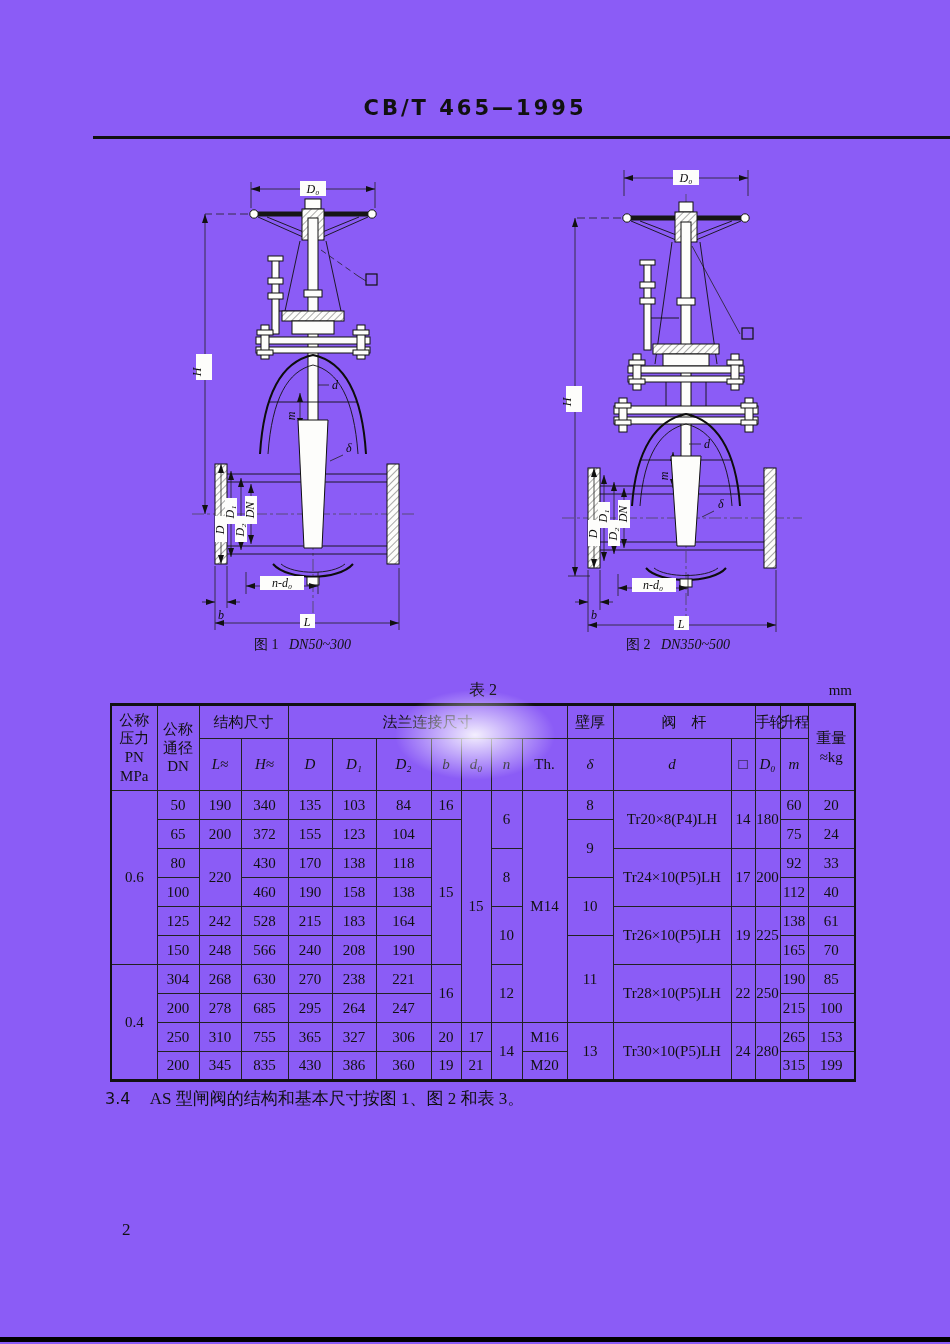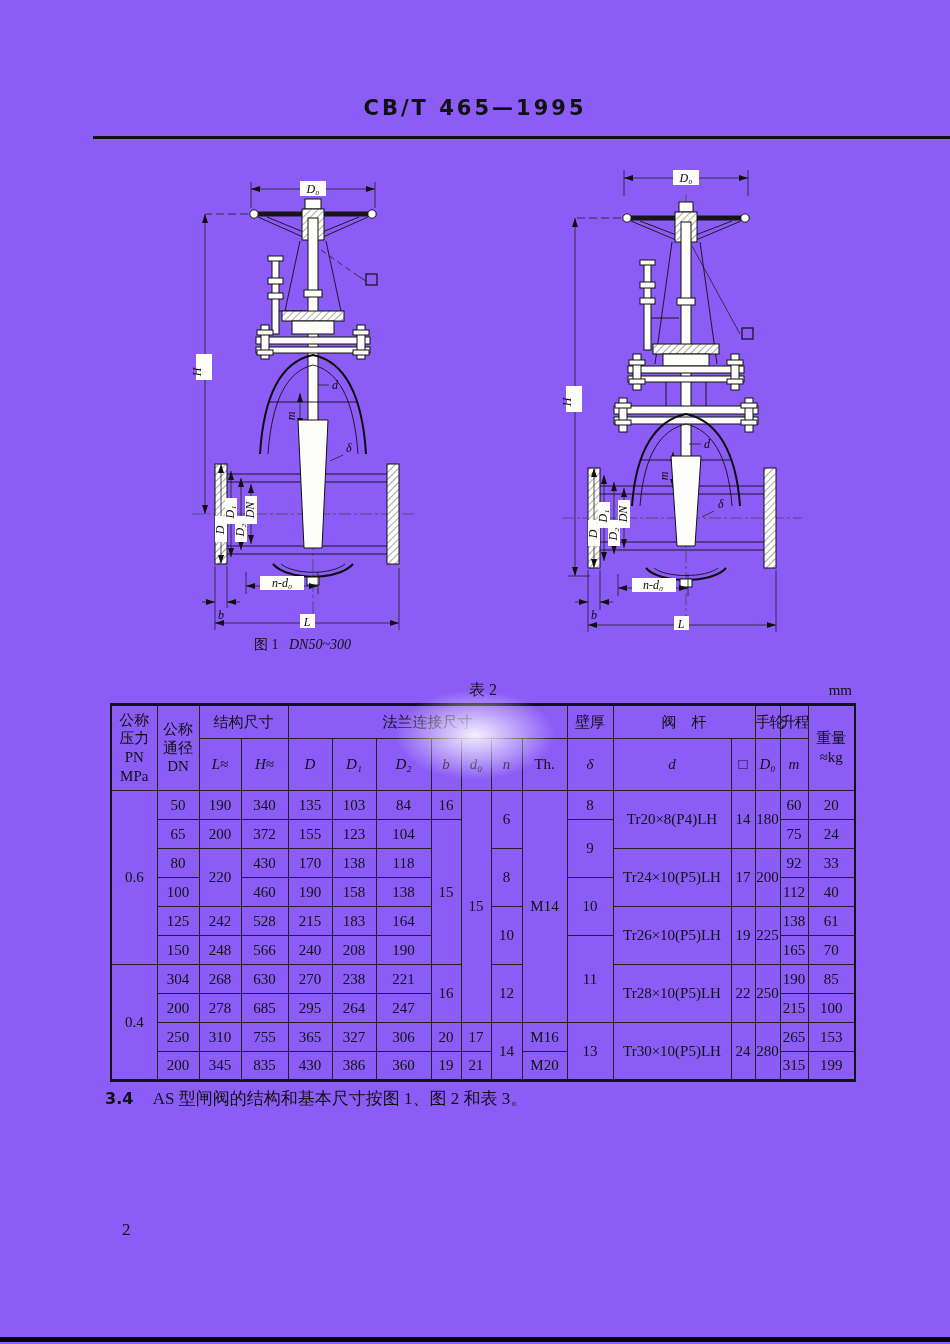--- a/index.html
+++ b/index.html
@@ -13,21 +13,21 @@
   .fig{position:absolute;}
   .fig1{left:188px;top:162px;}
   .fig2{left:556px;top:148px;}
   .caption{position:absolute;top:636px;font-size:14px;text-align:center;}
   .cap1{left:195px;width:215px;}
   .cap2{left:566px;width:224px;}
   .caption .dnrange{font-style:italic;}
   .table-title{position:absolute;top:680px;left:110px;width:746px;text-align:center;font-size:16px;}
   .table-unit{position:absolute;top:682px;left:800px;width:52px;text-align:right;font-size:15px;}
   .clause{position:absolute;top:1087px;left:105px;font-size:17px;}
-  .clause .no{font-family:"DejaVu Sans",sans-serif;font-weight:bold;font-size:16px;margin-right:16px;text-align:right;}
+  .clause .no{font-family:"DejaVu Sans",sans-serif;font-weight:normal;font-size:16px;margin-right:16px;text-align:right;}
   table.dims{position:absolute;top:703px;left:110px;width:672px;table-layout:fixed;
         border-collapse:collapse;border:2px solid #111;border-top:3px solid #111;border-bottom:3px solid #111;}
   table.dims td,table.dims th{border:1px solid #222;text-align:center;vertical-align:middle;
         padding:0;font-weight:normal;font-size:15px;overflow:visible;}
   table.dims tr{height:29px;}
   table.dims tr.hr1{height:34px;}
   table.dims tr.hr2{height:52px;}
   .pre{white-space:pre-line;line-height:1.25;}
   .sym{font-style:italic;font-family:"Liberation Serif",serif;}
   .cjk{font-size:15px;letter-spacing:0;}
@@ -344,20 +344,24 @@
       <line class="dim" x1="32" y1="477" x2="220" y2="477" marker-start="url(#f2l)" marker-end="url(#f2r)"></line>
       <rect class="wbg" x="118" y="468" width="15" height="14"></rect>
       <text class="lbl" x="125" y="480" text-anchor="middle">L</text>
     </g>
   </svg>
   </div>
 
   <div class="caption cap1">
     <span>图 1</span>&nbsp;&nbsp;
     <span class="dnrange">DN50~300</span>
+  </div>
+  <div class="caption cap2">
+    <span>图 2</span>&nbsp;&nbsp;
+    <span class="dnrange">DN350~500</span>
   </div>
 
   <div class="table-title">表 2</div>
   <div class="table-unit">mm</div>
 
   <table class="dims">
     <colgroup>
       <col style="width:46px">
         <col style="width:42px">
         <col style="width:42px">

